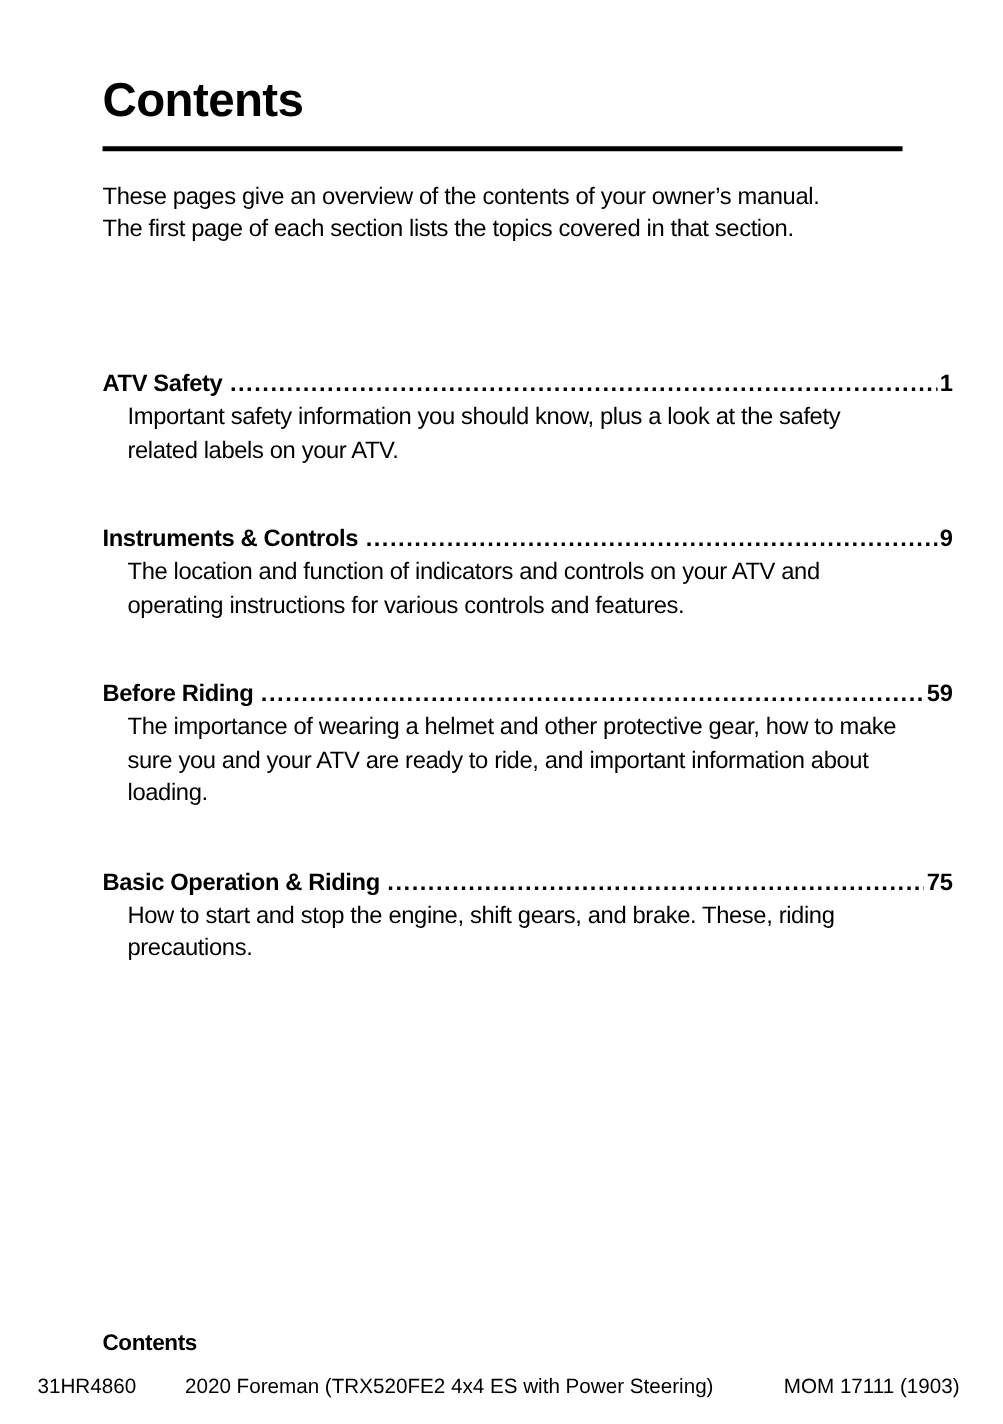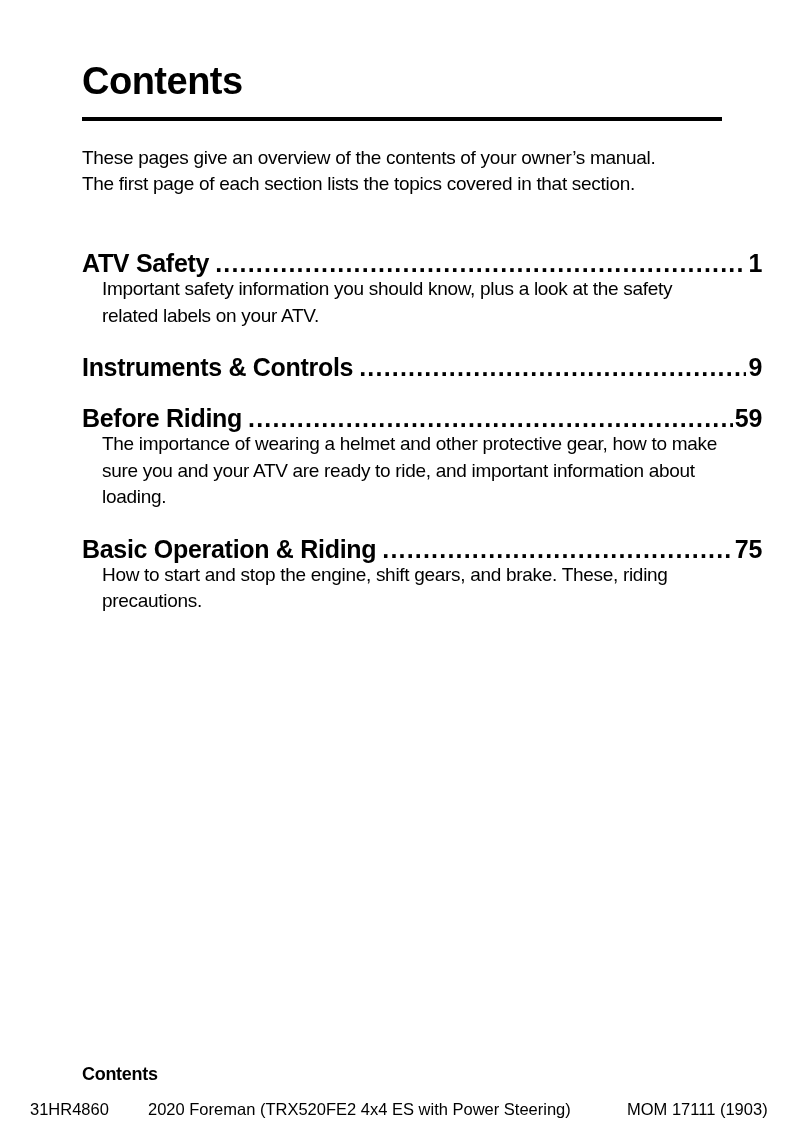--- a/index.html
+++ b/index.html
@@ -3,21 +3,21 @@
 <meta charset="utf-8">
 <style>
   html, body { margin: 0; padding: 0; background: #ffffff; }
   body { width: 802px; height: 1139px; position: relative; overflow: hidden; color: #000; font-family: "Liberation Sans", sans-serif; }
   .title { position: absolute; left: 82px; top: 62px; font-size: 38px; font-weight: bold; letter-spacing: -0.5px; line-height: 1; }
   .rule { position: absolute; left: 82px; top: 117px; width: 640px; height: 4px; background: #000; }
   .intro { position: absolute; left: 82px; top: 145px; width: 640px; font-size: 19px; line-height: 26px; letter-spacing: -0.3px; }
   .intro p { margin: 0; }
   .toc { position: absolute; left: 82px; top: 250px; width: 680px; }
   .entry { margin-bottom: 25px; }
-  .entry-head { display: flex; align-items: center; font-size: 25px; font-weight: bold; line-height: 26px; letter-spacing: -0.3px; }
+  .entry-head { display: flex; align-items: center; font-size: 19px; font-weight: bold; line-height: 26px; letter-spacing: -0.3px; margin-top: 45px; }
   .entry-title { white-space: nowrap; padding-right: 6px; }
   .leader { flex: 1; overflow: hidden; white-space: nowrap; height: 26px; }
   .leader::before { content: "....................................................................................................................................................................................................."; letter-spacing: 1.2px; }
   .entry-page { white-space: nowrap; padding-left: 2px; }
   .entry-desc { margin: 0 0 0 20px; width: 620px; font-size: 19px; line-height: 26.5px; letter-spacing: -0.3px; }
   .footer-label { position: absolute; left: 82px; top: 1064px; font-size: 18px; font-weight: bold; letter-spacing: -0.3px; }
   .footer-meta { position: absolute; left: 0; top: 1100px; width: 802px; font-size: 16.5px; }
   .footer-meta span { position: absolute; white-space: nowrap; }
 </style>
 </head>
@@ -40,20 +40,21 @@
     </div>
     <p class="entry-desc">Important safety information you should know, plus a look at the safety related labels on your ATV.</p>
   </div>
 
   <div class="entry">
     <div class="entry-head">
       <span class="entry-title">Instruments &amp; Controls</span>
       <span class="leader"></span>
       <span class="entry-page">9</span>
     </div>
+    <p class="entry-desc">The location and function of indicators and controls on your ATV and operating instructions for various controls and features.</p>
   </div>
 
   <div class="entry">
     <div class="entry-head">
       <span class="entry-title">Before Riding</span>
       <span class="leader"></span>
       <span class="entry-page">59</span>
     </div>
     <p class="entry-desc">The importance of wearing a helmet and other protective gear, how to make sure you and your ATV are ready to ride, and important information about loading.</p>
   </div>

